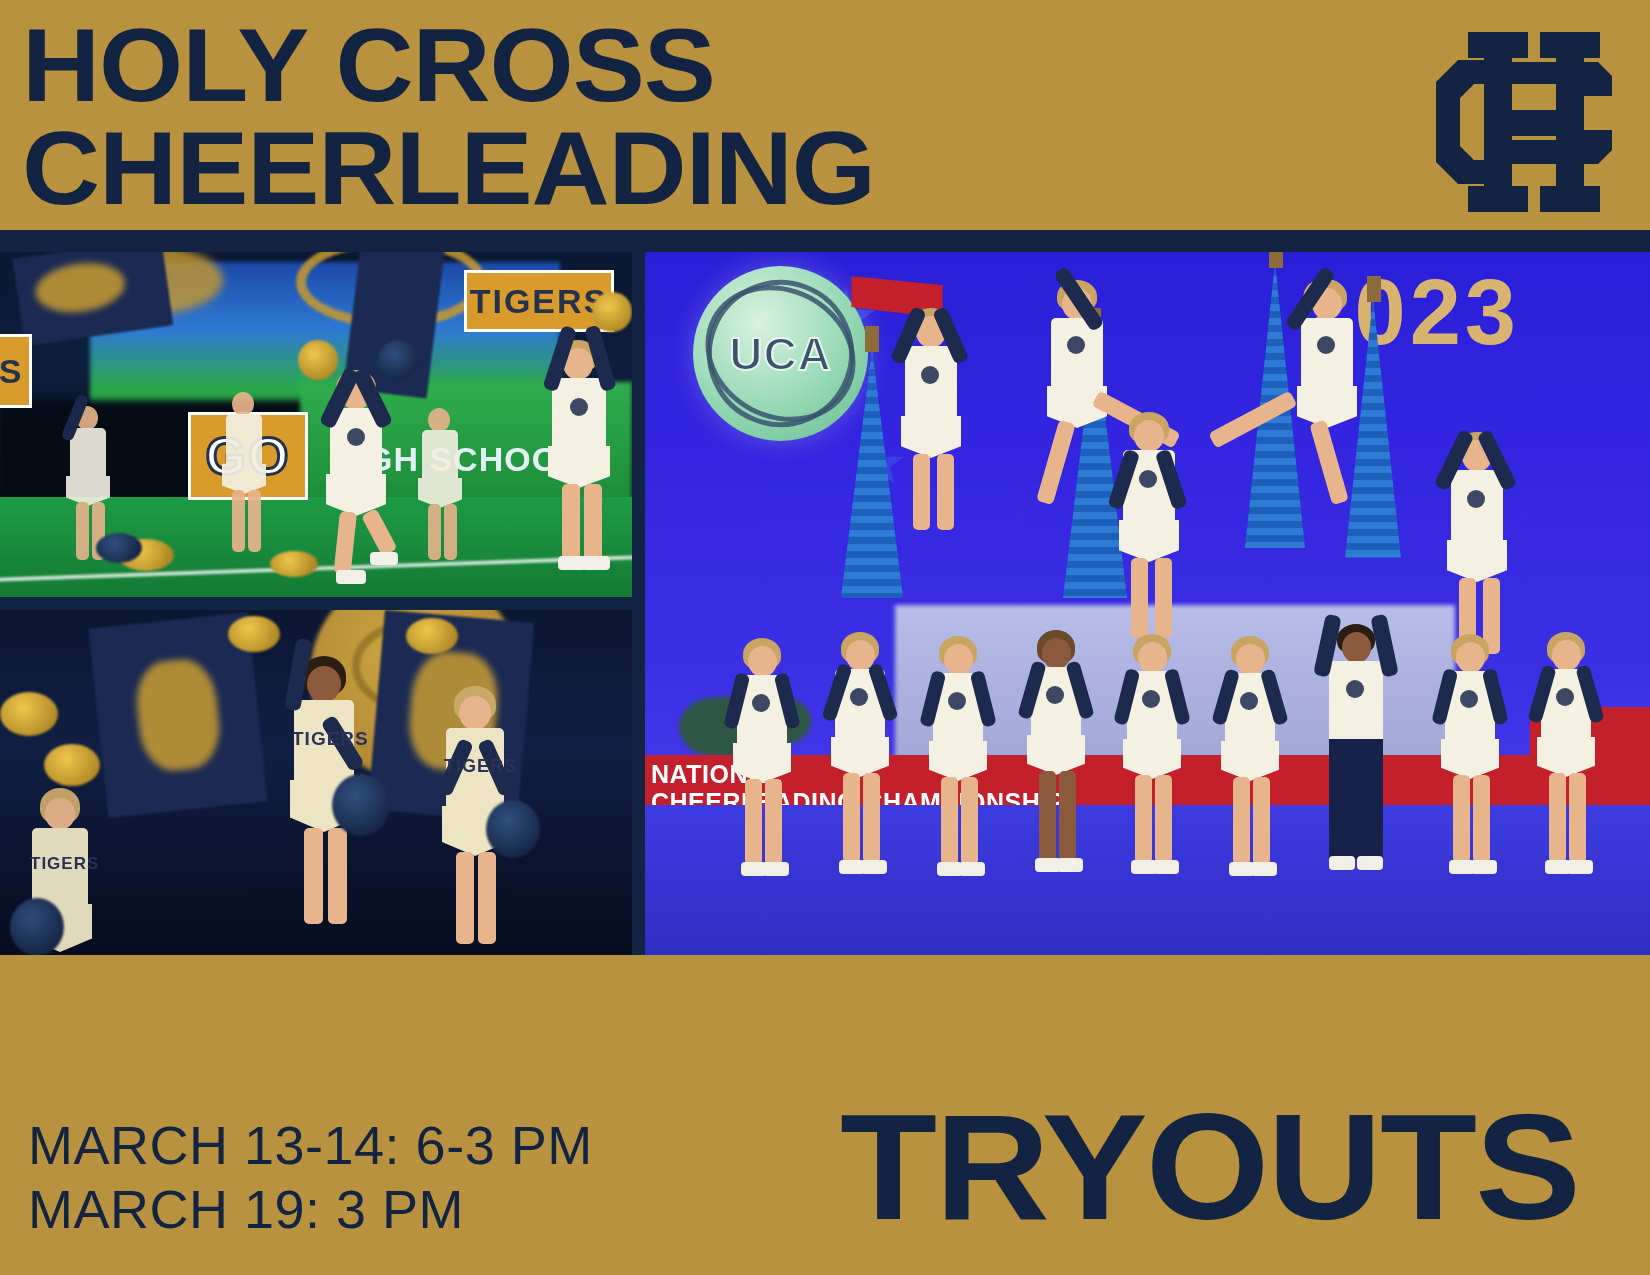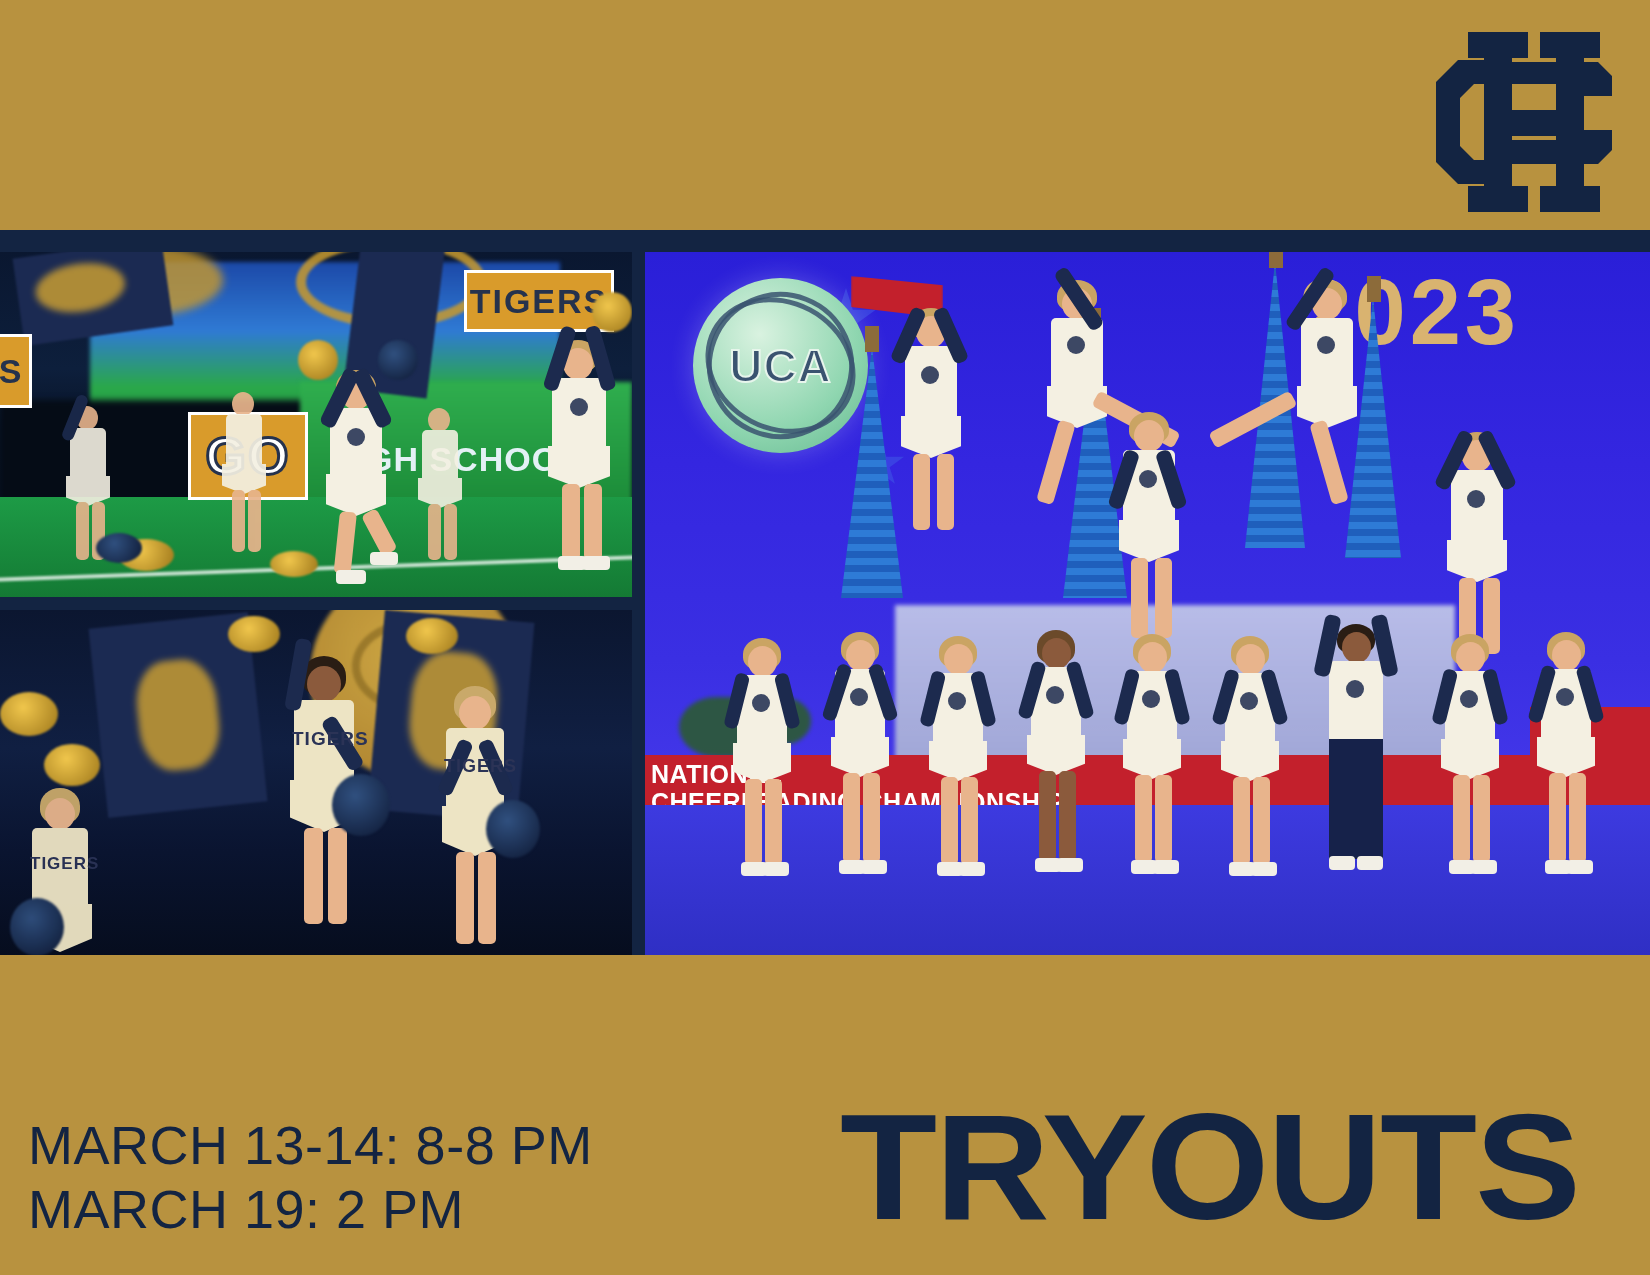--- a/index.html
+++ b/index.html
@@ -102,21 +102,21 @@
   
   .r-bg      { position:absolute; inset:0; background:linear-gradient(180deg,#2a1fd8 0%,#3426e0 30%,#3a2fe3 58%,#4438ea 78%,#3d33d6 100%); }
   .r-floor   { position:absolute; left:0; bottom:0; width:100%; height:150px;
                background:linear-gradient(180deg,#3d3ae0,#2f2fc4); }
   .castle    { position:absolute; left:250px; bottom:150px; width:560px; height:200px;
                background:linear-gradient(180deg,#cfd6ea,#aab4cf); filter:blur(2px); opacity:.85; }
   .crenel    { position:absolute; bottom:150px; width:34px; height:28px; background:#e3e8f3; filter:blur(1.4px); opacity:.85; }
   .spire     { position:absolute; width:56px; background:repeating-linear-gradient(180deg,#2e7bd6 0 7px,#1f5fbc 7px 14px);
                clip-path:polygon(50% 0,100% 100%,0 100%); }
   .spire-top { position:absolute; width:14px; height:26px; background:#8c6b3a; }
-  .uca-ball  { position:absolute; left:48px; top:26px; width:175px; height:175px; border-radius:50%;
+  .uca-ball  { position:absolute; left:48px; top:14px; width:175px; height:175px; border-radius:50%;
                background:radial-gradient(circle at 38% 32%,#d9f2e0,#8fd6b0 60%,#63b78f 100%);
                box-shadow:0 0 26px rgba(255,255,255,.22); }
   .uca-ball .atom { position:absolute; inset:14px; border:5px solid #3a5370; border-radius:50%;
                     transform:rotate(-24deg); opacity:.85; }
   .uca-ball .atom2{ position:absolute; inset:22px 10px; border:5px solid #3a5370; border-radius:50%;
                     transform:rotate(28deg); opacity:.85; }
   .uca-ball .lbl  { position:absolute; inset:0; display:flex; align-items:center; justify-content:center;
                     color:#3a5370; font-weight:bold; font-size:46px; letter-spacing:1px;
                     -webkit-text-stroke:2px #e7f5ec; }
   .year      { position:absolute; right:130px; top:8px; color:#E8C068; font-weight:bold; font-size:92px;
@@ -174,20 +174,24 @@
     letter-spacing:-2px; transform:scaleX(1.06); transform-origin:left top;
     white-space:nowrap;
   }
 </style>
 </head>
 <body>
 
 <div class="flyer">
 
   <div class="header">
+    <div class="title-block">
+      <div class="title-line">HOLY CROSS</div>
+      <div class="title-line l2">CHEERLEADING</div>
+    </div>
 
     <div class="logo">
       <svg viewBox="0 0 250 200" xmlns="http://www.w3.org/2000/svg">
         <g fill="#132442">
 
           <path d="M78 42 L108 42 L108 66 L94 66 L80 80 L80 128 L94 142 L108 142 L108 166 L78 166 L56 144 L56 64 Z"></path>
 
           <rect x="104" y="28" width="28" height="152"></rect>
 
           <rect x="88" y="14" width="60" height="26"></rect>
@@ -586,19 +590,19 @@
           <div class="shoe" style="left:34px; top:228px; width:26px; height:14px;"></div>
           <div class="shoe" style="left:56px; top:228px; width:26px; height:14px;"></div>
         </div>
       </div>
     </div>
   </div>
 
 
   <div class="footer">
     <div class="dates">
-      <div class="date-line">MARCH 13-14: 8-8 PM</div>
-      <div class="date-line">MARCH 19: 2 PM</div>
+      <div class="date-line">MARCH 13-14: 6-3 PM</div>
+      <div class="date-line">MARCH 19: 3 PM</div>
     </div>
     <div class="tryouts">TRYOUTS</div>
   </div>
 
 </div>
 
 </body></html>

